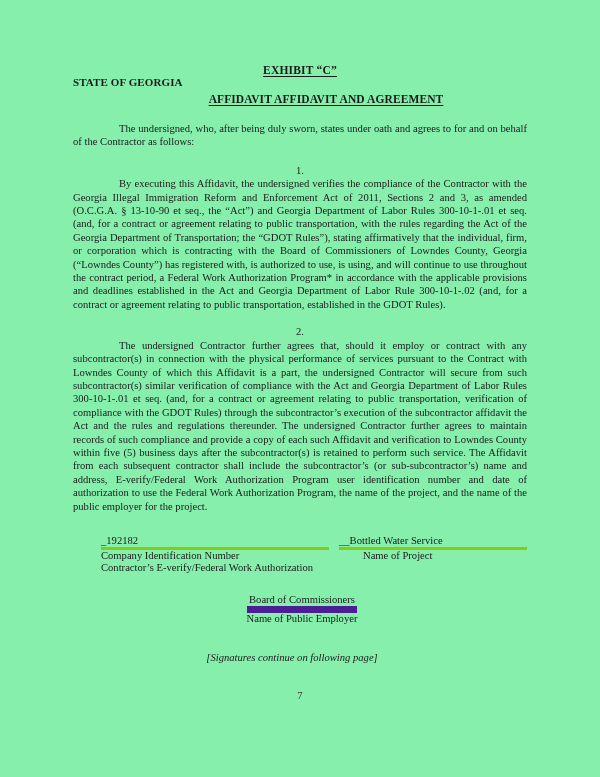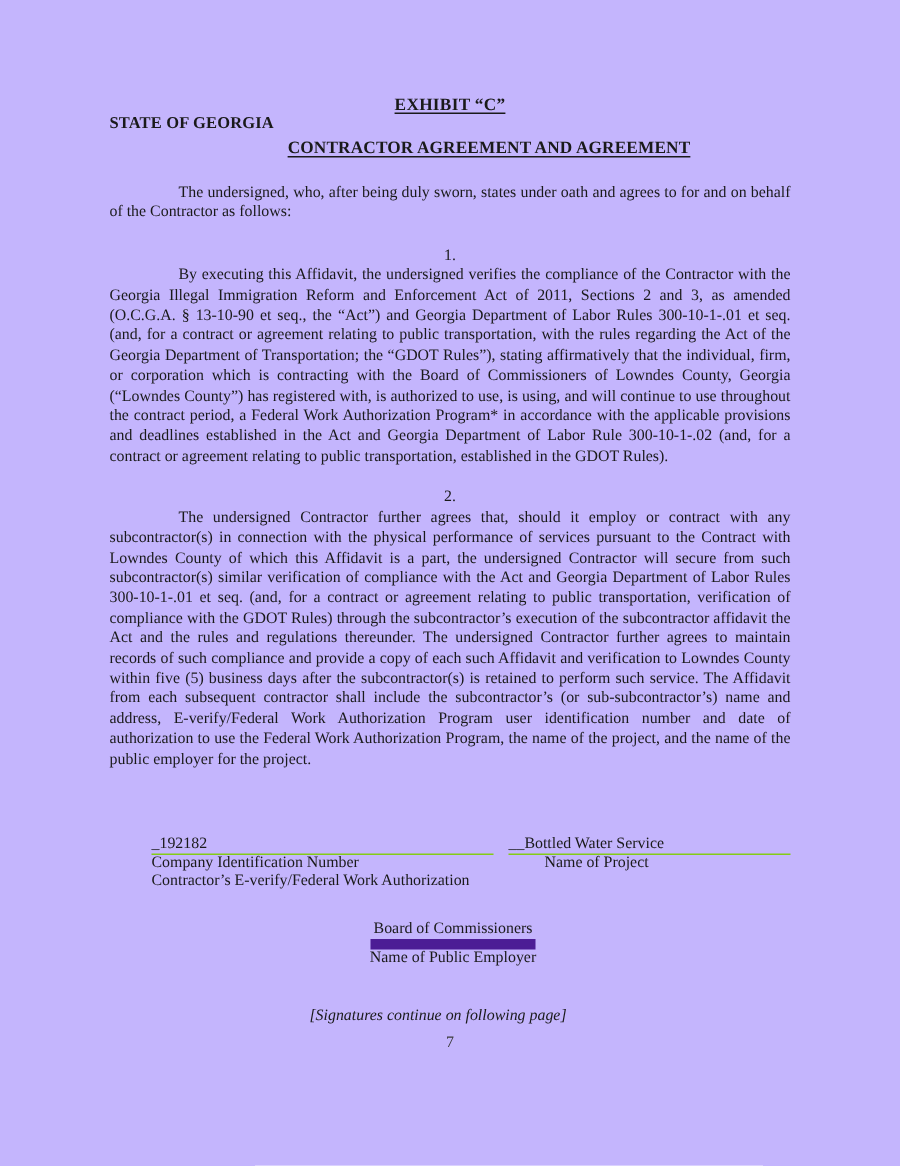--- a/index.html
+++ b/index.html
@@ -14,21 +14,21 @@
     overflow: hidden;
     font-family: "Liberation Serif", "DejaVu Serif", serif;
     color: #1a1a1a;
     -webkit-font-smoothing: antialiased;
   }
 
   
   .page {
     position: absolute;
     inset: 0;
-    background: #c4b5fd;
+    background: #86efac;
   }
 
   .content {
     position: absolute;
     left: 73px;
     top: 0;
     width: 454px;
   }
 
   
@@ -95,24 +95,23 @@
     display: flex;
     align-items: flex-start;
   }
   .col-left  { width: 228px; flex: 0 0 228px; }
   .col-right { flex: 1 1 auto; padding-left: 10px; }
 
   .filled-line {
     display: block;
     font-size: 10.6px;
     line-height: 13px;
-    border-bottom: 1px solid #84cc16;
+    border-bottom: 3px solid #84cc16;
     white-space: nowrap;
     height: 13px;
-    margin-top: 22px;
   }
 
   
   .split-line {
     display: flex;
     align-items: flex-end;
     font-size: 10.6px;
     line-height: 13px;
   }
   .split-line .value { white-space: nowrap; padding-right: 4px; }
@@ -161,21 +160,21 @@
 <div class="page">
   <div class="content">
 
     <div class="exhibit-title">
       <span>EXHIBIT “C”</span>
     </div>
 
     <div class="state-line">STATE OF GEORGIA</div>
 
     <div class="affidavit-title">
-      <span>CONTRACTOR AGREEMENT AND AGREEMENT</span>
+      <span>AFFIDAVIT AFFIDAVIT AND AGREEMENT</span>
     </div>
 
     <p class="body intro">The undersigned, who, after being duly sworn, states under oath and agrees to for and on behalf of the Contractor as follows:</p>
 
     <div class="gap-1"></div>
     <div class="num-marker">1.</div>
     <p class="body numbered-body">By executing this Affidavit, the undersigned verifies the compliance of the Contractor with the Georgia Illegal Immigration Reform and Enforcement Act of 2011, Sections 2 and 3, as amended (O.C.G.A. § 13-10-90 et seq., the “Act”) and Georgia Department of Labor Rules 300-10-1-.01 et seq. (and, for a contract or agreement relating to public transportation, with the rules regarding the Act of the Georgia Department of Transportation; the “GDOT Rules”), stating affirmatively that the individual, firm, or corporation which is contracting with the Board of Commissioners of Lowndes County, Georgia (“Lowndes County”) has registered with, is authorized to use, is using, and will continue to use throughout the contract period, a Federal Work Authorization Program* in accordance with the applicable provisions and deadlines established in the Act and Georgia Department of Labor Rule 300-10-1-.02 (and, for a contract or agreement relating to public transportation, established in the GDOT Rules).</p>
 
     <div class="gap-2"></div>
     <div class="num-marker">2.</div>

